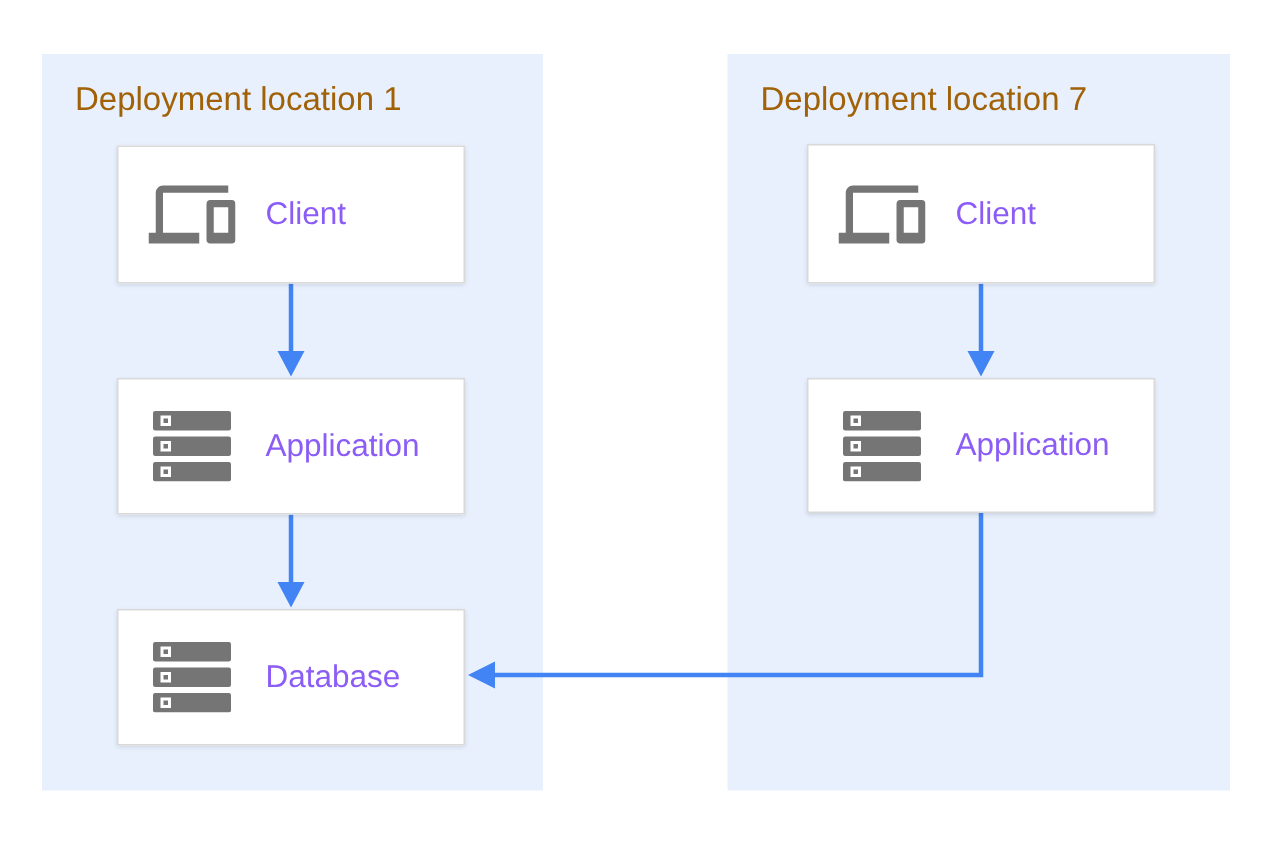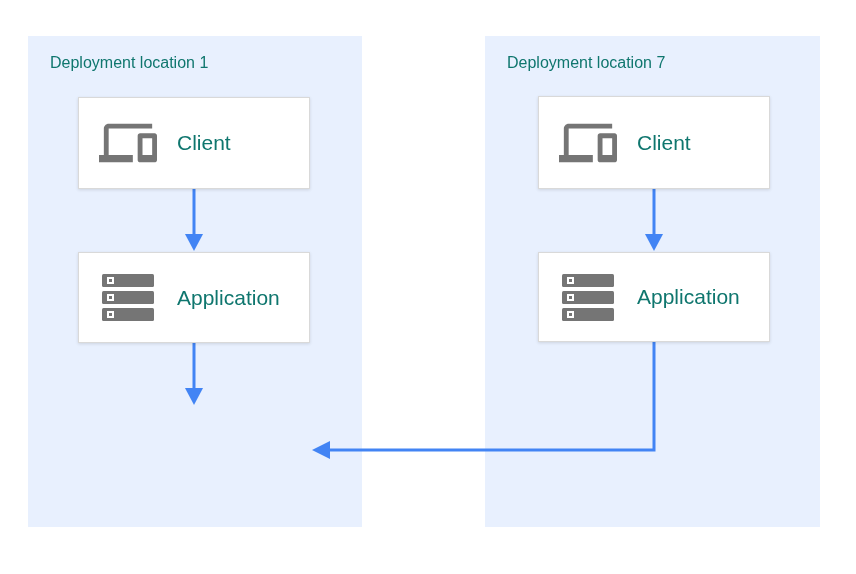--- a/index.html
+++ b/index.html
@@ -20,23 +20,23 @@
     top: 36px;
     height: 491px;
     background: #e8f0fe;
   }
   .region-1 { left: 28px;  width: 334px; }
   .region-2 { left: 485px; width: 335px; }
   .region-label {
     position: absolute;
     top: 17px;
     left: 22px;
-    font-size: 16px;
+    font-size: 22px;
     line-height: 1.2;
-    color: #0f766e;
+    color: #a16207;
     white-space: nowrap;
   }
   .node {
     position: absolute;
     box-sizing: border-box;
     background: #ffffff;
     border: 1px solid #d9d9d9;
     box-shadow: 0 1px 3px rgba(0,0,0,0.12);
     display: flex;
     align-items: center;
@@ -46,21 +46,21 @@
     width: 58px;
     height: 58px;
     display: flex;
     align-items: center;
     justify-content: center;
     margin-right: 20px;
     flex: 0 0 auto;
   }
   .node .node-label {
     font-size: 21px;
-    color: #0f766e;
+    color: #8b5cf6;
     white-space: nowrap;
   }
   
   .n-client-1      { left: 78px;  top: 97px;  width: 232px; height: 92px; }
   .n-application-1 { left: 78px;  top: 252px; width: 232px; height: 91px; }
   .n-database-1    { left: 78px;  top: 406px; width: 232px; height: 91px; }
   .n-client-2      { left: 538px; top: 96px;  width: 232px; height: 93px; }
   .n-application-2 { left: 538px; top: 252px; width: 232px; height: 90px; }
   .edges {
     position: absolute;
@@ -136,46 +136,68 @@
         <g fill="#757575">
           <rect x="7" y="5" width="3" height="3"></rect>
           <rect x="7" y="22" width="3" height="3"></rect>
           <rect x="7" y="39" width="3" height="3"></rect>
         </g>
       </svg>
     </span>
     <span class="node-label">Application</span>
   </div>
 
-
-  <div class="node n-client-2">
-    <span class="icon-slot">
-      <svg width="58" height="58" viewBox="0 0 24 24" fill="#757575" aria-hidden="true">
-        <path d="M4 6h18V4H4c-1.1 0-2 .9-2 2v11H0v3h14v-3H4V6zm19 2h-6c-.55 0-1 .45-1 1v10c0 .55.45 1 1 1h6c.55 0 1-.45 1-1V9c0-.55-.45-1-1-1zm-1 9h-4v-7h4v7z"></path>
-      </svg>
-    </span>
-    <span class="node-label">Client</span>
-  </div>
-
-  <div class="node n-application-2">
+  <div class="node n-database-1">
     <span class="icon-slot">
       <svg width="52" height="47" viewBox="0 0 52 47" aria-hidden="true">
         <g fill="#757575">
           <rect x="0" y="0" width="52" height="13" rx="1.5"></rect>
           <rect x="0" y="17" width="52" height="13" rx="1.5"></rect>
           <rect x="0" y="34" width="52" height="13" rx="1.5"></rect>
         </g>
         <g fill="#ffffff">
           <rect x="5" y="3" width="7" height="7"></rect>
           <rect x="5" y="20" width="7" height="7"></rect>
           <rect x="5" y="37" width="7" height="7"></rect>
         </g>
         <g fill="#757575">
           <rect x="7" y="5" width="3" height="3"></rect>
           <rect x="7" y="22" width="3" height="3"></rect>
           <rect x="7" y="39" width="3" height="3"></rect>
         </g>
       </svg>
     </span>
+    <span class="node-label">Database</span>
+  </div>
+
+  <div class="node n-client-2">
+    <span class="icon-slot">
+      <svg width="58" height="58" viewBox="0 0 24 24" fill="#757575" aria-hidden="true">
+        <path d="M4 6h18V4H4c-1.1 0-2 .9-2 2v11H0v3h14v-3H4V6zm19 2h-6c-.55 0-1 .45-1 1v10c0 .55.45 1 1 1h6c.55 0 1-.45 1-1V9c0-.55-.45-1-1-1zm-1 9h-4v-7h4v7z"></path>
+      </svg>
+    </span>
+    <span class="node-label">Client</span>
+  </div>
+
+  <div class="node n-application-2">
+    <span class="icon-slot">
+      <svg width="52" height="47" viewBox="0 0 52 47" aria-hidden="true">
+        <g fill="#757575">
+          <rect x="0" y="0" width="52" height="13" rx="1.5"></rect>
+          <rect x="0" y="17" width="52" height="13" rx="1.5"></rect>
+          <rect x="0" y="34" width="52" height="13" rx="1.5"></rect>
+        </g>
+        <g fill="#ffffff">
+          <rect x="5" y="3" width="7" height="7"></rect>
+          <rect x="5" y="20" width="7" height="7"></rect>
+          <rect x="5" y="37" width="7" height="7"></rect>
+        </g>
+        <g fill="#757575">
+          <rect x="7" y="5" width="3" height="3"></rect>
+          <rect x="7" y="22" width="3" height="3"></rect>
+          <rect x="7" y="39" width="3" height="3"></rect>
+        </g>
+      </svg>
+    </span>
     <span class="node-label">Application</span>
   </div>
 
 </div>
 
 </body></html>

